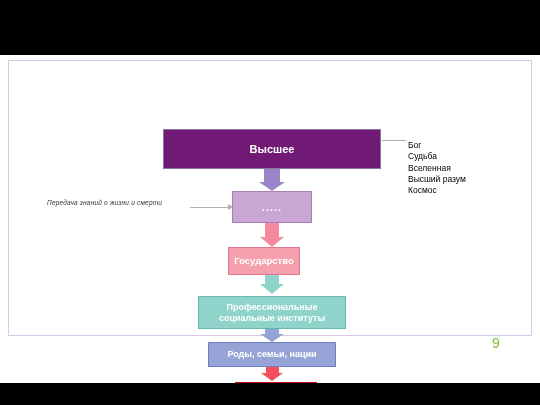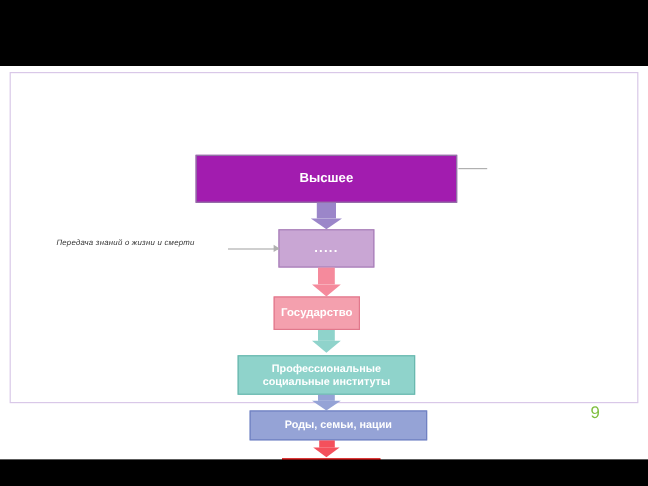--- a/index.html
+++ b/index.html
@@ -50,21 +50,21 @@
     color: #ffffff;
     font-weight: bold;
     line-height: 1.15;
   }
 
   .node-top {
     left: 163px;
     top: 74px;
     width: 218px;
     height: 40px;
-    background: #a21caf;
+    background: #701a75;
     border: 1px solid #8e76a3;
     font-size: 11px;
   }
   .node-dots {
     left: 232px;
     top: 136px;
     width: 80px;
     height: 32px;
     background: #c9a6d4;
     border: 1px solid #a87fb8;
@@ -86,21 +86,21 @@
     width: 148px;
     height: 33px;
     background: #8fd3cb;
     border: 1px solid #69b8ae;
     font-size: 9px;
     justify-content: flex-end;
   }
   .node-family {
     left: 208px;
     top: 287px;
-    width: 148px;
+    width: 128px;
     height: 25px;
     background: #95a3d6;
     border: 1px solid #7081c2;
     font-size: 9px;
   }
   .node-me {
     left: 235px;
     top: 327px;
     width: 82px;
     height: 29px;
@@ -253,18 +253,23 @@
 
   <div class="node node-me">
     <span>Я</span>
   </div>
 
   <div class="connector-label">Передача знаний о жизни и смерти</div>
   <div class="connector-line"></div>
   <div class="connector-arrowhead"></div>
 
   <div class="top-line-label"></div>
+  <div class="side-label">Бог
+Судьба
+Вселенная
+Высший разум
+Космос</div>
 
   <div class="page-number">9</div>
 
 </div>
 
 <div class="bottom-bar"></div>
 
 </body></html>

